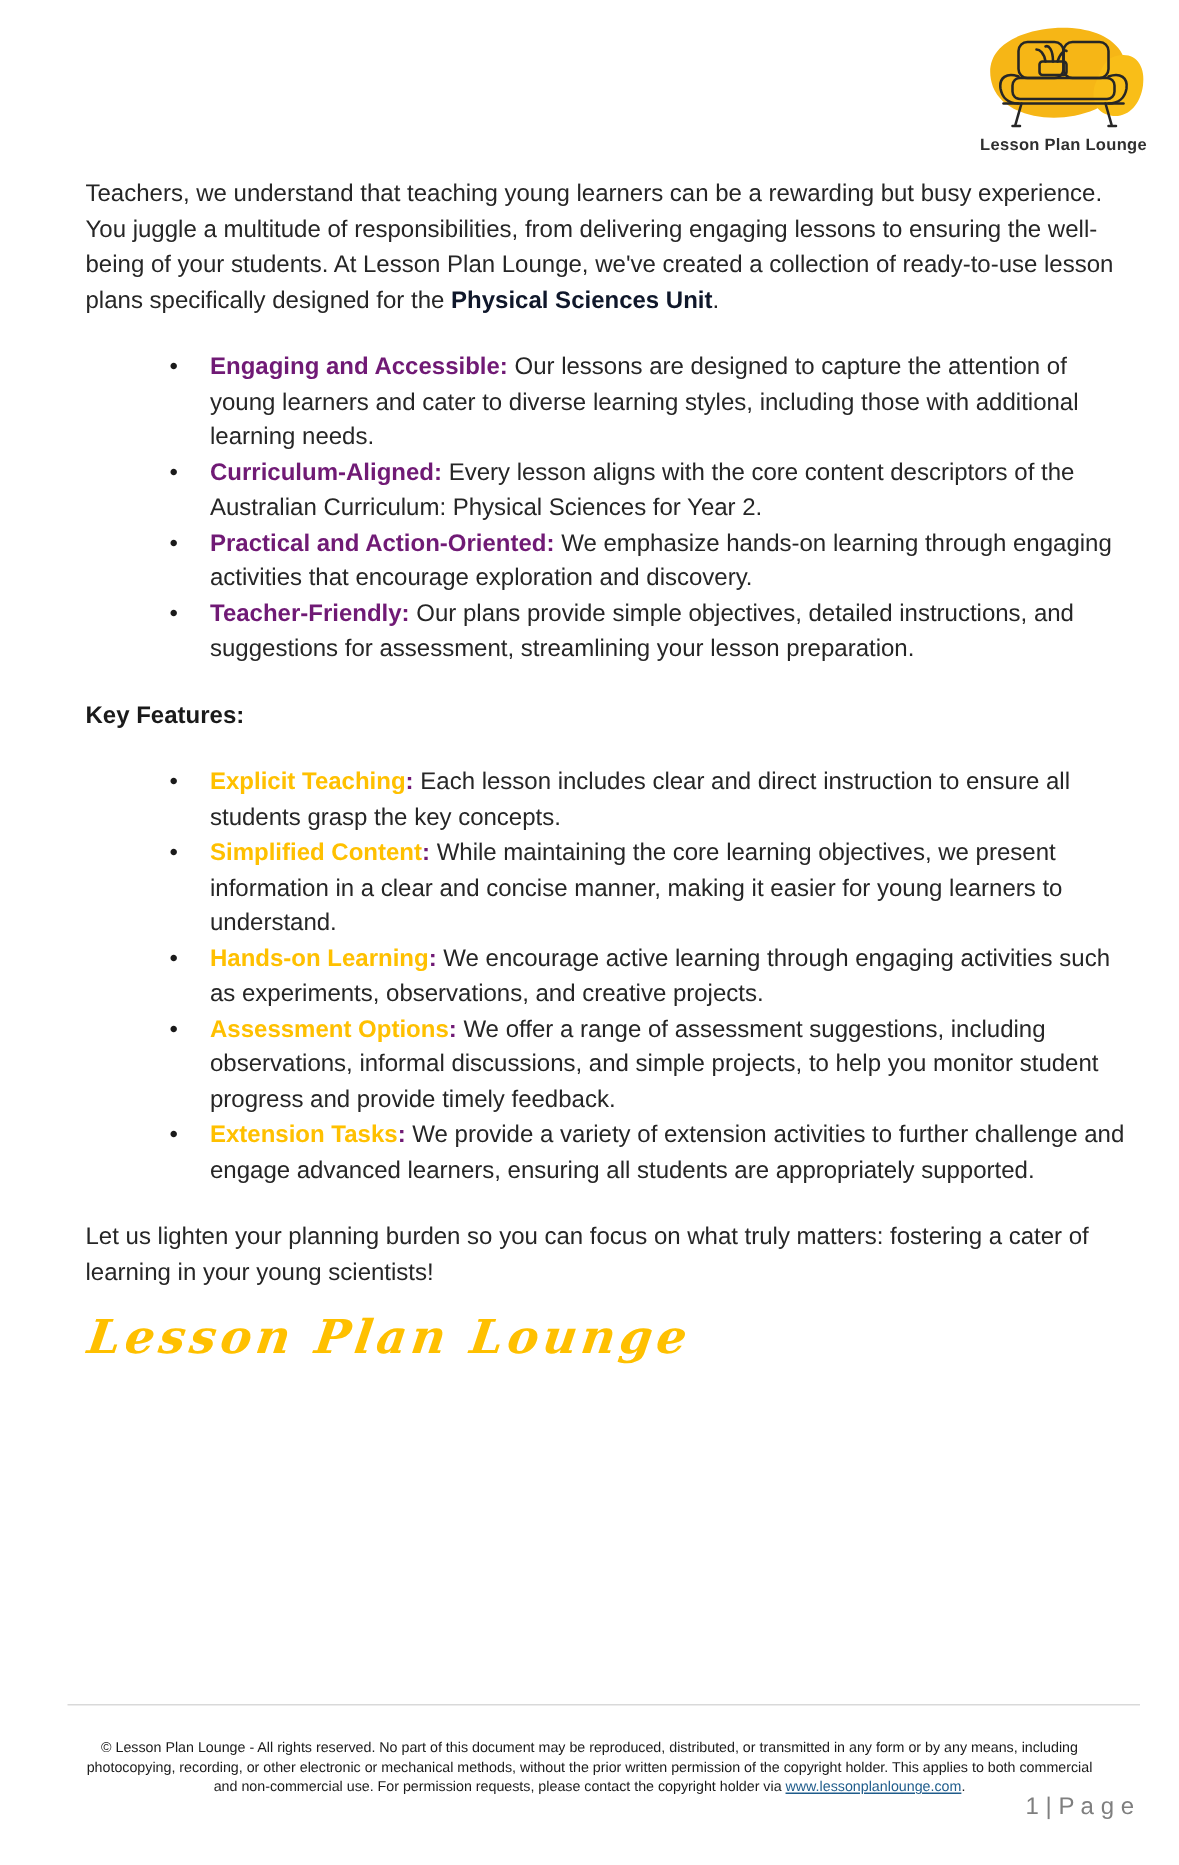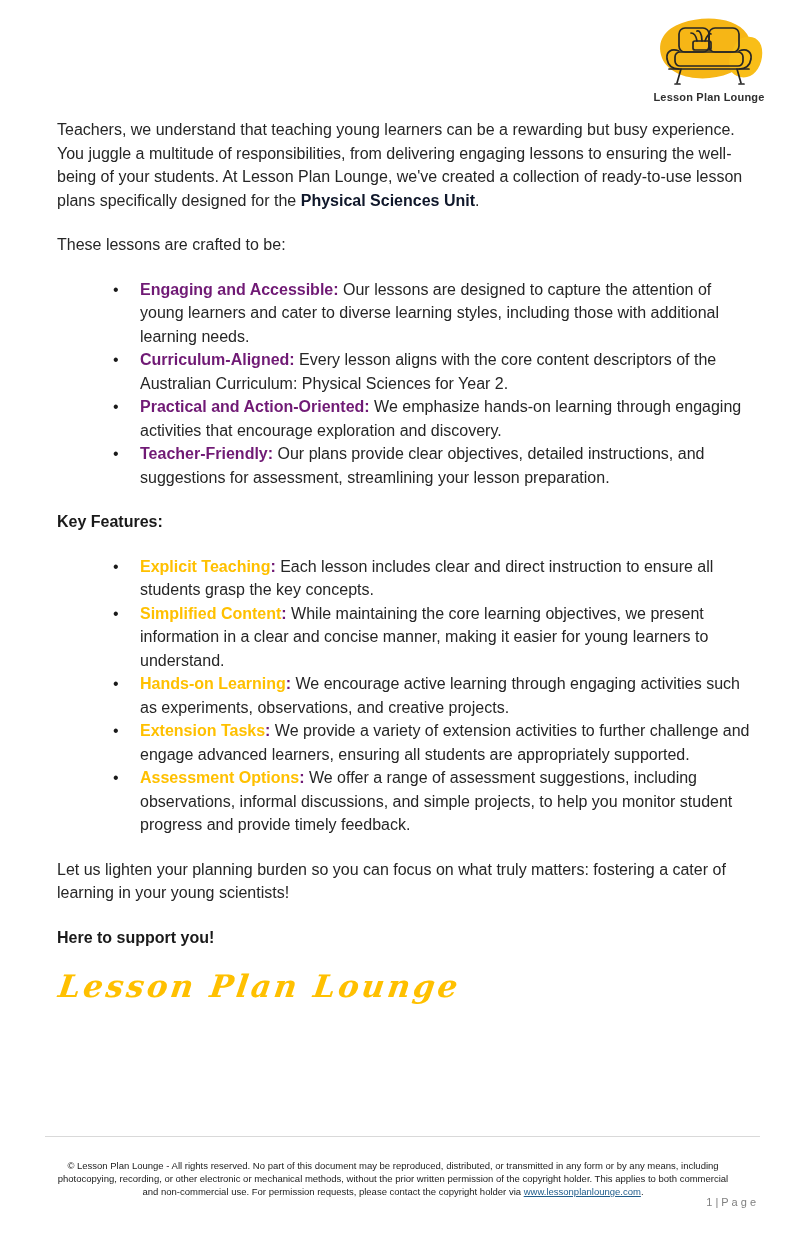--- a/index.html
+++ b/index.html
@@ -38,21 +38,21 @@
     font-style:italic;font-weight:bold;
     font-size:31px;letter-spacing:3px;
     transform:skewX(-8deg);transform-origin:left bottom;
     margin-top:10px;
   }
 
   
   .footer-rule{position:absolute;left:45px;right:26px;top:1136px;border-top:1px solid #d9d9d9;}
   .footer{position:absolute;left:57px;width:672px;top:1159px;font-size:9.5px;line-height:13px;text-align:center;color:#1a1a1a;}
   .footer a{color:#1F5C8B;text-decoration:underline;cursor:pointer;}
-  .pagenum{position:absolute;right:30px;top:1196px;font-size:11px;color:#7f7f7f;}
+  .pagenum{position:absolute;right:30px;top:1196px;font-size:16px;color:#7f7f7f;}
 </style>
 </head>
 <body>
 
 <div class="page">
 
   <div class="logo">
     <svg width="114" height="76" viewBox="0 0 114 76">
 
       <path d="M30,9 C52,1 84,3 95,20 C103,33 97,51 78,59 C52,70 18,64 10,44 C4,27 13,15 30,9 Z" fill="#F6B616"></path>
@@ -77,42 +77,40 @@
       </g>
     </svg>
     <div class="logo-brand">Lesson Plan Lounge</div>
   </div>
 
   <div class="content">
 
 
     <p><span>Teachers, we understand that teaching young learners can be a rewarding but busy experience. You juggle a multitude of responsibilities, from delivering engaging lessons to ensuring the well-being of your students. At Lesson Plan Lounge, we've created a collection of ready-to-use lesson plans specifically designed for the </span><span class="highlight">Physical Sciences Unit</span><span>.</span></p>
 
-    <p class="crafted-heading">These lessons are crafted to be:</p>
 
     <ul>
       <li><span class="b">Engaging and Accessible:</span><span> Our lessons are designed to capture the attention of young learners and cater to diverse learning styles, including those with additional learning needs.</span></li>
       <li><span class="b">Curriculum-Aligned:</span><span> Every lesson aligns with the core content descriptors of the Australian Curriculum: Physical Sciences for Year 2.</span></li>
       <li><span class="b">Practical and Action-Oriented:</span><span> We emphasize hands-on learning through engaging activities that encourage exploration and discovery.</span></li>
-      <li><span class="b">Teacher-Friendly:</span><span> Our plans provide clear objectives, detailed instructions, and suggestions for assessment, streamlining your lesson preparation.</span></li>
+      <li><span class="b">Teacher-Friendly:</span><span> Our plans provide simple objectives, detailed instructions, and suggestions for assessment, streamlining your lesson preparation.</span></li>
     </ul>
 
     <p class="section-heading">Key Features:</p>
 
     <ul>
       <li><span class="kf-label">Explicit Teaching</span><span class="b">:</span><span> Each lesson includes clear and direct instruction to ensure all students grasp the key concepts.</span></li>
       <li><span class="kf-label">Simplified Content</span><span class="b">:</span><span> While maintaining the core learning objectives, we present information in a clear and concise manner, making it easier for young learners to understand.</span></li>
       <li><span class="kf-label">Hands-on Learning</span><span class="b">:</span><span> We encourage active learning through engaging activities such as experiments, observations, and creative projects.</span></li>
+      <li><span class="kf-label">Assessment Options</span><span class="b">:</span><span> We offer a range of assessment suggestions, including observations, informal discussions, and simple projects, to help you monitor student progress and provide timely feedback.</span></li>
       <li><span class="kf-label">Extension Tasks</span><span class="b">:</span><span> We provide a variety of extension activities to further challenge and engage advanced learners, ensuring all students are appropriately supported.</span></li>
-      <li><span class="kf-label">Assessment Options</span><span class="b">:</span><span> We offer a range of assessment suggestions, including observations, informal discussions, and simple projects, to help you monitor student progress and provide timely feedback.</span></li>
     </ul>
 
     <p>Let us lighten your planning burden so you can focus on what truly matters: fostering a cater of learning in your young scientists!</p>
 
-    <p class="support">Here to support you!</p>
 
     <div class="signature">Lesson Plan Lounge</div>
   </div>
 
   <div class="footer-rule"></div>
   <div class="footer"><span>© Lesson Plan Lounge - All rights reserved. No part of this document may be reproduced, distributed, or transmitted in any form or by any means, including photocopying, recording, or other electronic or mechanical methods, without the prior written permission of the copyright holder. This applies to both commercial and non-commercial use. For permission requests, please contact the copyright holder via </span><a>www.lessonplanlounge.com</a><span>.</span></div>
   <div class="pagenum">1 | P a g e</div>
 
 </div>
 

